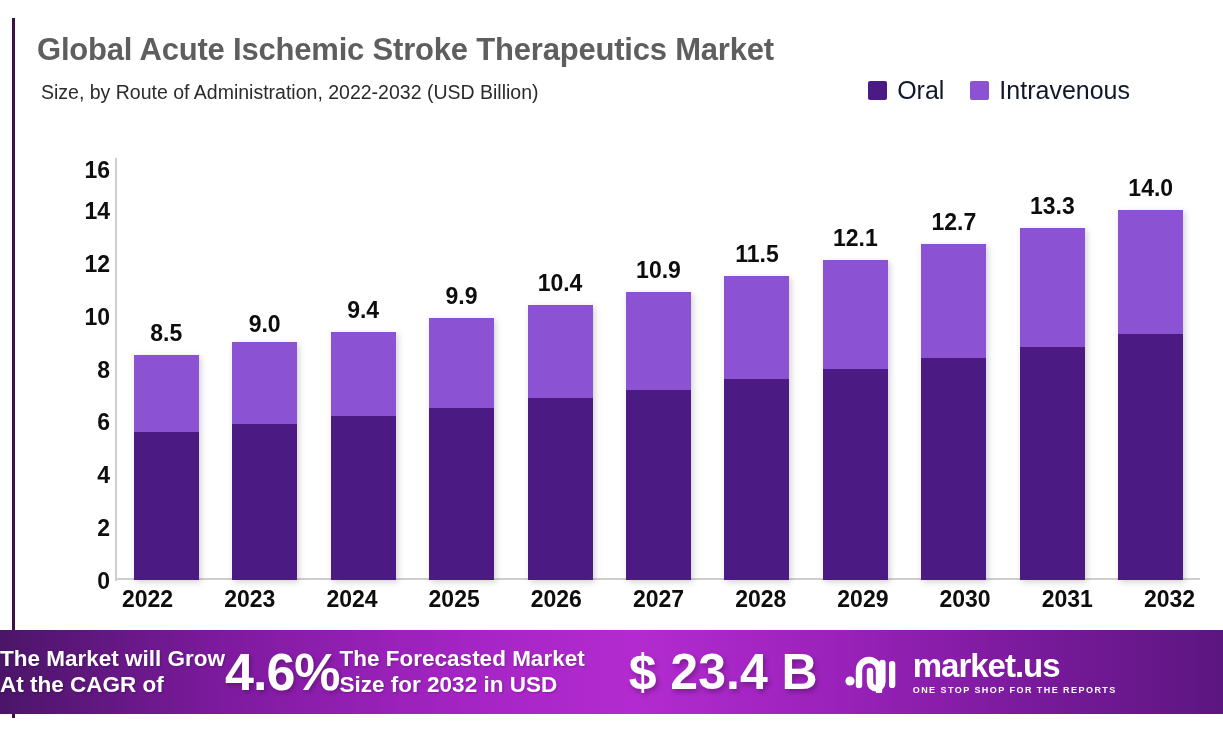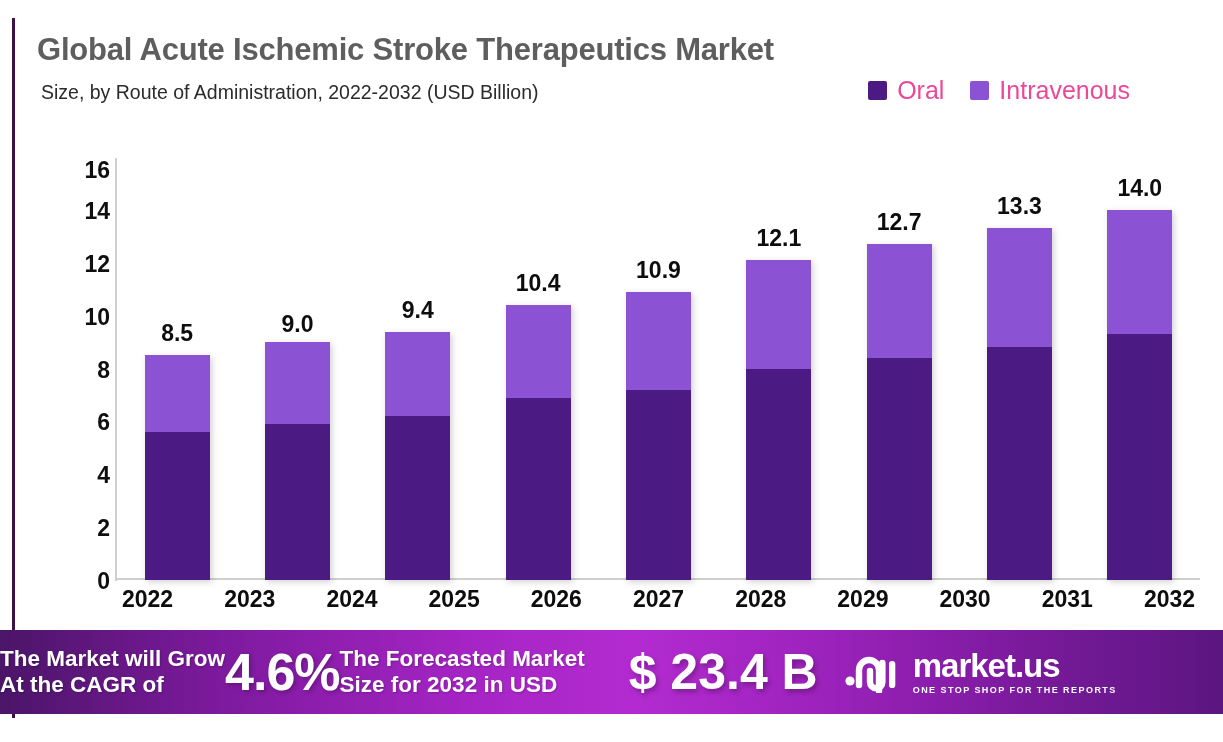--- a/index.html
+++ b/index.html
@@ -48,21 +48,21 @@
     position: absolute;
     right: 80px; top: 58px;
     display: flex;
     align-items: center;
     gap: 26px;
   }
   .legend-item { display: flex; align-items: center; gap: 10px; }
   .legend-swatch { width: 19px; height: 19px; border-radius: 2px; }
   .legend-label {
     font-size: 25px;
-    color: #ec4899;
+    color: #0f172a;
     white-space: nowrap;
   }
   
   .plot {
     position: absolute;
     left: 85px; top: 120px;
     width: 1105px; height: 460px;
   }
   .y-axis-line {
     position: absolute;
@@ -254,31 +254,45 @@
             </div>
           </div>
           <div class="bar-group">
             <div class="bar-label" style="bottom: 256.512px;">9.4</div>
             <div class="bar" style="height: 248.512px;">
               <div class="seg-top" style="height: 84.6px; background: rgb(139, 83, 212);"></div>
               <div class="seg-bot" style="height: 163.912px; background: rgb(75, 26, 130);"></div>
             </div>
           </div>
           <div class="bar-group">
+            <div class="bar-label" style="bottom: 269.731px;">9.9</div>
+            <div class="bar" style="height: 261.731px;">
+              <div class="seg-top" style="height: 89.8875px; background: rgb(139, 83, 212);"></div>
+              <div class="seg-bot" style="height: 171.844px; background: rgb(75, 26, 130);"></div>
+            </div>
+          </div>
+          <div class="bar-group">
             <div class="bar-label" style="bottom: 282.95px;">10.4</div>
             <div class="bar" style="height: 274.95px;">
               <div class="seg-top" style="height: 92.5312px; background: rgb(139, 83, 212);"></div>
               <div class="seg-bot" style="height: 182.419px; background: rgb(75, 26, 130);"></div>
             </div>
           </div>
           <div class="bar-group">
             <div class="bar-label" style="bottom: 296.169px;">10.9</div>
             <div class="bar" style="height: 288.169px;">
               <div class="seg-top" style="height: 97.8187px; background: rgb(139, 83, 212);"></div>
               <div class="seg-bot" style="height: 190.35px; background: rgb(75, 26, 130);"></div>
+            </div>
+          </div>
+          <div class="bar-group">
+            <div class="bar-label" style="bottom: 312.031px;">11.5</div>
+            <div class="bar" style="height: 304.031px;">
+              <div class="seg-top" style="height: 103.106px; background: rgb(139, 83, 212);"></div>
+              <div class="seg-bot" style="height: 200.925px; background: rgb(75, 26, 130);"></div>
             </div>
           </div>
           <div class="bar-group">
             <div class="bar-label" style="bottom: 327.894px;">12.1</div>
             <div class="bar" style="height: 319.894px;">
               <div class="seg-top" style="height: 108.394px; background: rgb(139, 83, 212);"></div>
               <div class="seg-bot" style="height: 211.5px; background: rgb(75, 26, 130);"></div>
             </div>
           </div>
           <div class="bar-group">

